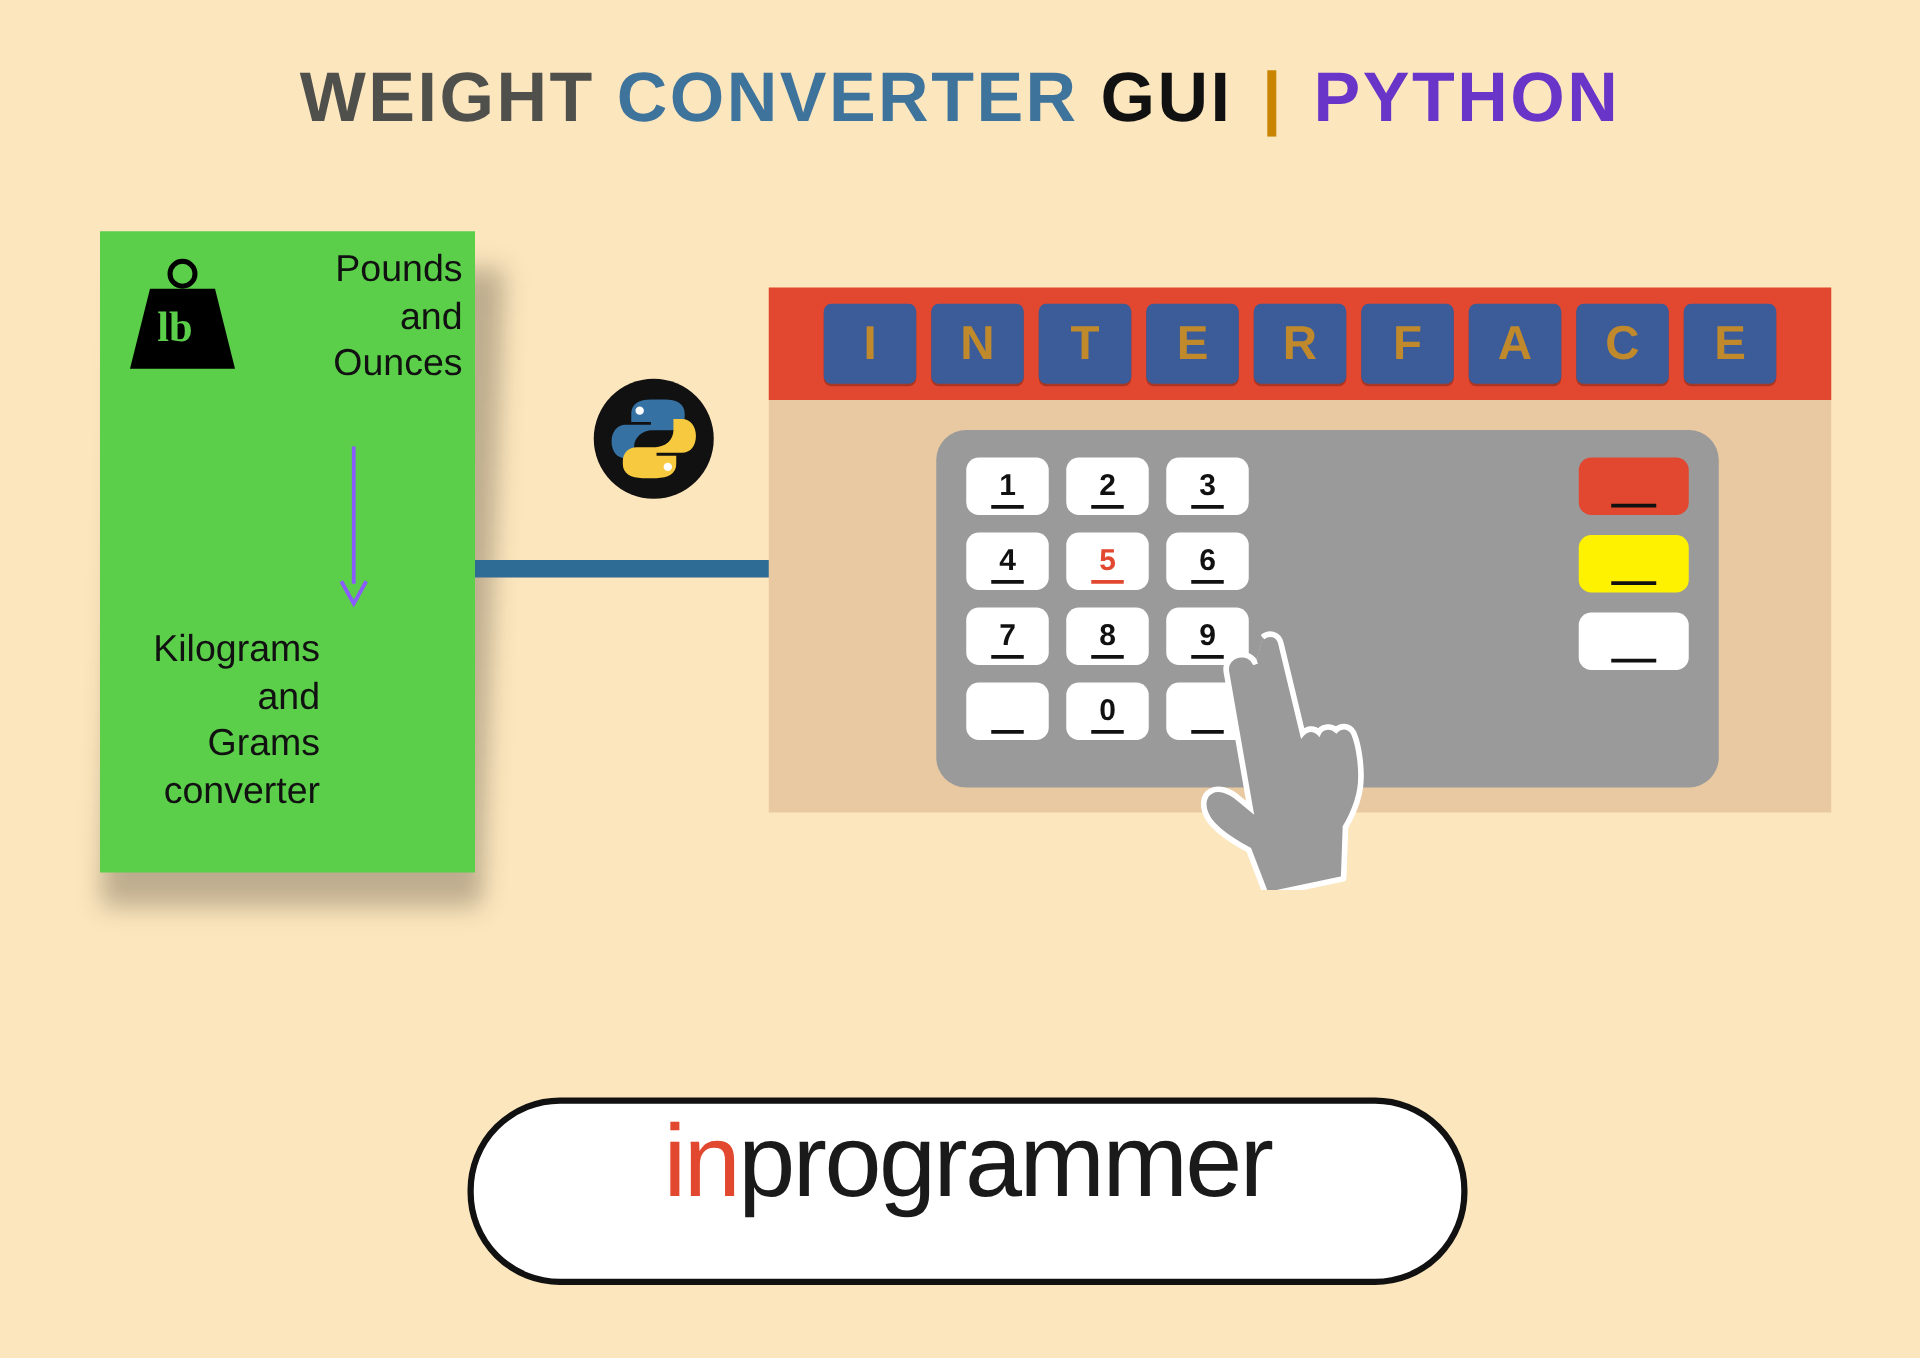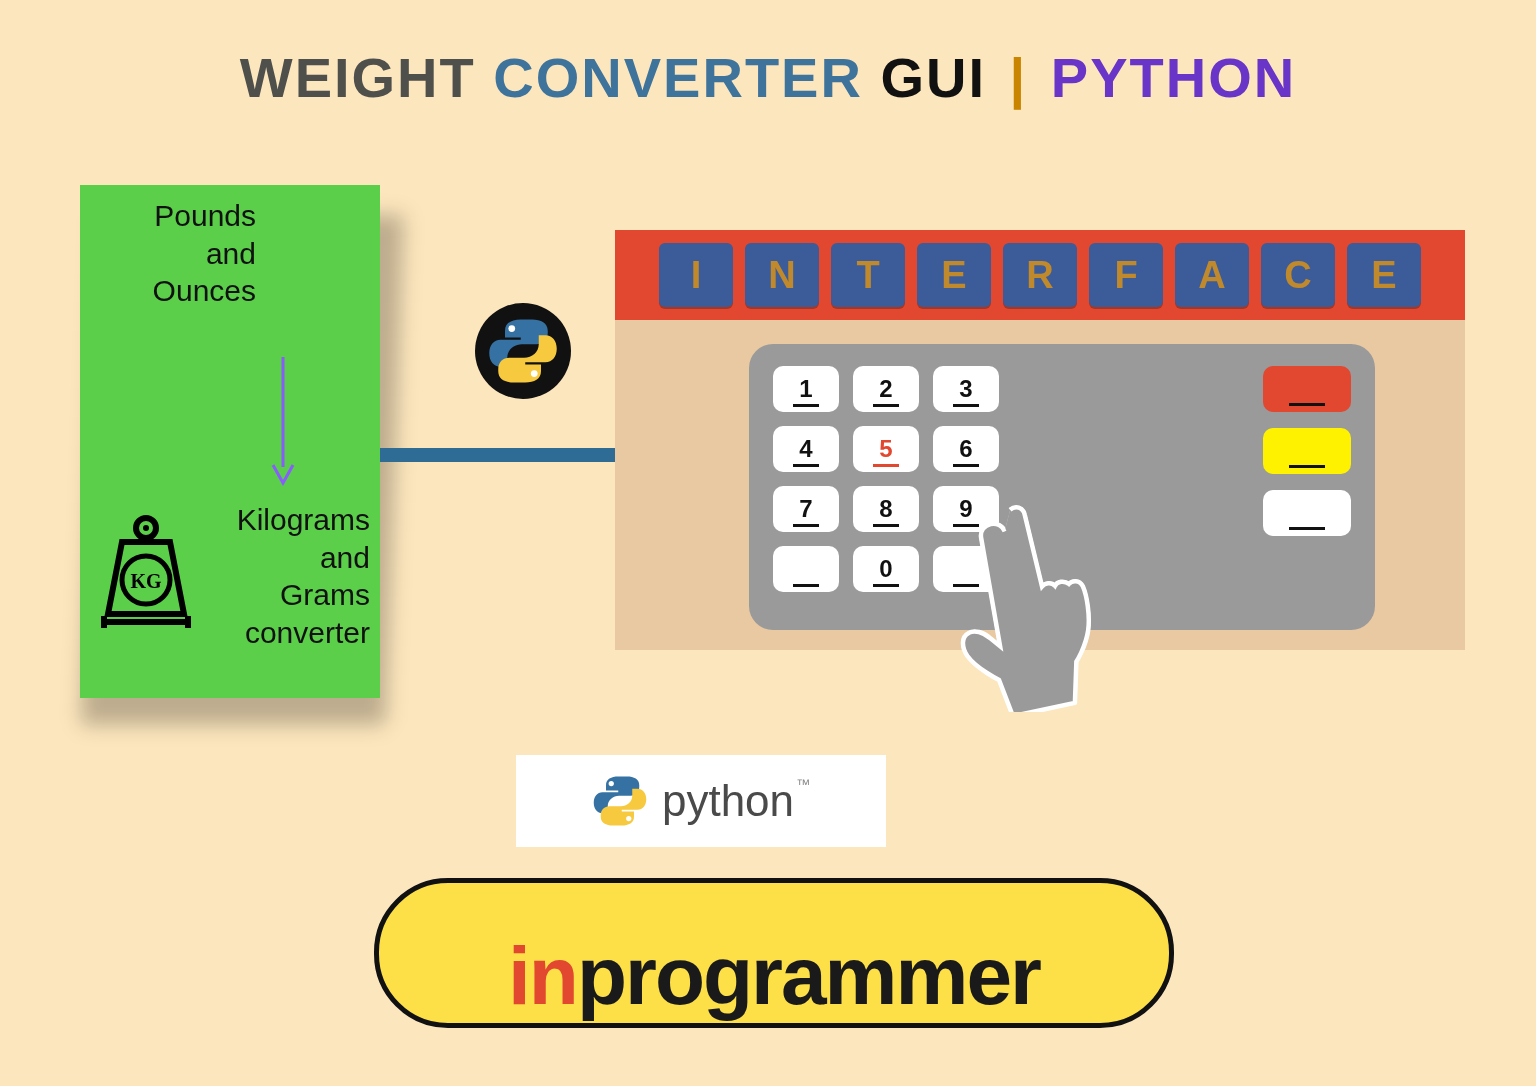--- a/index.html
+++ b/index.html
@@ -232,28 +232,28 @@
   }
   .pytext .tm { font-size: 14px; vertical-align: top; color: #888; margin-left: 2px; }
 
   
   .brand {
     position: absolute;
     left: 374px;
     top: 878px;
     width: 790px;
     height: 140px;
-    background: #fde047;
+    background: #ffffff;
     border: 5px solid #111;
     border-radius: 74px;
     display: flex;
-    align-items: flex-end;
+    align-items: flex-start;
     justify-content: center;
     font-size: 82px;
-    font-weight: 700;
+    font-weight: 400;
     font-family: "Arial Black", Arial, sans-serif;
     letter-spacing: -2px;
   }
   .brand .in { color: #e2472f; }
   .brand .prog { color: #1a1a1a; }
 
   
   .downarrow {
     position: absolute;
     left: 188px;
@@ -274,46 +274,41 @@
     <span> </span>
     <span class="t3">GUI</span>
     <span class="tbar">|</span>
     <span class="t4">PYTHON</span>
   </div>
 
   <div class="ticket-shadow"></div>
   <div class="ticket">
 
     <div class="ticket-row row1">
+      <span>
+        <svg width="100" height="100" viewBox="0 0 100 100">
+          <path d="M50 6 a12 12 0 1 1 0 24 a12 12 0 1 1 0 -24 Z M50 10 a8 8 0 1 0 0 16 a8 8 0 1 0 0 -16 Z" fill="#000"></path>
+          <path d="M24 30 H76 L92 94 H8 Z" fill="#000"></path>
+          <text x="44" y="72" font-size="34" font-weight="900" fill="#5bce4a" text-anchor="middle" font-family="Arial Black">lb</text>
+        </svg>
+      </span>
       <span class="ticket-text">Pounds
 and
 Ounces</span>
     </div>
 
     <div class="downarrow">
       <svg width="30" height="130" viewBox="0 0 30 130">
         <line x1="15" y1="0" x2="15" y2="110" stroke="#8a5cff" stroke-width="3"></line>
         <path d="M5 108 L15 126 L25 108" fill="none" stroke="#8a5cff" stroke-width="3"></path>
       </svg>
     </div>
 
 
     <div class="ticket-row row3">
-      <span>
-        <svg width="100" height="120" viewBox="0 0 100 120">
-          <circle cx="50" cy="14" r="10" fill="none" stroke="#000" stroke-width="6"></circle>
-          <circle cx="50" cy="14" r="3" fill="#000"></circle>
-          <path d="M26 28 H74 L88 100 H12 Z" fill="none" stroke="#000" stroke-width="6"></path>
-          <circle cx="50" cy="66" r="24" fill="none" stroke="#000" stroke-width="5"></circle>
-          <text x="50" y="74" font-size="20" font-weight="900" fill="#000" text-anchor="middle" font-family="Arial Black">KG</text>
-          <line x1="8" y1="108" x2="92" y2="108" stroke="#000" stroke-width="6"></line>
-          <line x1="8" y1="102" x2="8" y2="114" stroke="#000" stroke-width="6"></line>
-          <line x1="92" y1="102" x2="92" y2="114" stroke="#000" stroke-width="6"></line>
-        </svg>
-      </span>
       <span class="ticket-text">Kilograms
 and
 Grams
 converter</span>
     </div>
 
   </div>
 
   <div class="flowarrow">
     <svg width="300" height="60" viewBox="0 0 300 60">
@@ -401,30 +396,19 @@
           <g transform="rotate(-12 100 105)">
           <path d="M92 4c6-3 13 0 13 8l2 74c4-3 10-3 13 2 3-4 10-4 14 1 4-3 11-2 13 5 2 10 1 30-4 44-6 16-18 28-18 28l-10 40H52l-6-38s-20-16-26-30c-4-10-2-20 6-22 6-2 14 2 20 10l8 10 4-110c0-8 6-12 12-12 6 0 11 4 12 10" fill="#cfcfcf" stroke="#fff" stroke-width="5" stroke-linejoin="round"></path>
           <path d="M92 4c6-3 13 0 13 8l2 74c4-3 10-3 13 2 3-4 10-4 14 1 4-3 11-2 13 5 2 10 1 30-4 44-6 16-18 28-18 28l-10 40H52l-6-38s-20-16-26-30c-4-10-2-20 6-22 6-2 14 2 20 10l8 10 4-110c0-8 6-12 12-12 6 0 11 4 12 10" fill="#9a9a9a"></path>
           <path d="M92 4c6-3 13 0 13 8l2 74c4-3 10-3 13 2 3-4 10-4 14 1 4-3 11-2 13 5 2 10 1 30-4 44-6 16-18 28-18 28l-10 40H52l-6-38s-20-16-26-30c-4-10-2-20 6-22 6-2 14 2 20 10l8 10 4-110c0-8 6-12 12-12 6 0 11 4 12 10" fill="none" stroke="#fff" stroke-width="4"></path>
           </g>
         </svg>
       </div>
     </div>
   </div>
 
-  <div class="pytext">
-    <svg width="56" height="56" viewBox="0 0 64 64">
-      <path d="M30 4c-8 0-14 3-14 10v6h14v2H12c-6 0-10 5-10 12s4 12 10 12h6v-8c0-7 6-12 13-12h13c6 0 10-4 10-10V14c0-7-6-10-14-10H30z" fill="#3671a3"></path>
-      <circle cx="22" cy="12" r="3" fill="#fff"></circle>
-      <path d="M34 60c8 0 14-3 14-10v-6H34v-2h18c6 0 10-5 10-12s-4-12-10-12h-6v8c0 7-6 12-13 12H20c-6 0-10 4-10 10v2c0 7 6 10 14 10h10z" fill="#f7c93e"></path>
-      <circle cx="42" cy="52" r="3" fill="#fff"></circle>
-    </svg>
-    <span style="font-family: 'Segoe UI', Arial, sans-serif; font-weight:400;">
-      <span>python</span><span class="tm">™</span>
-    </span>
-  </div>
 
   <div class="brand">
     <span class="in">in</span>
       <span class="prog">programmer</span>
   </div>
 
 </div>
 
 </body></html>

